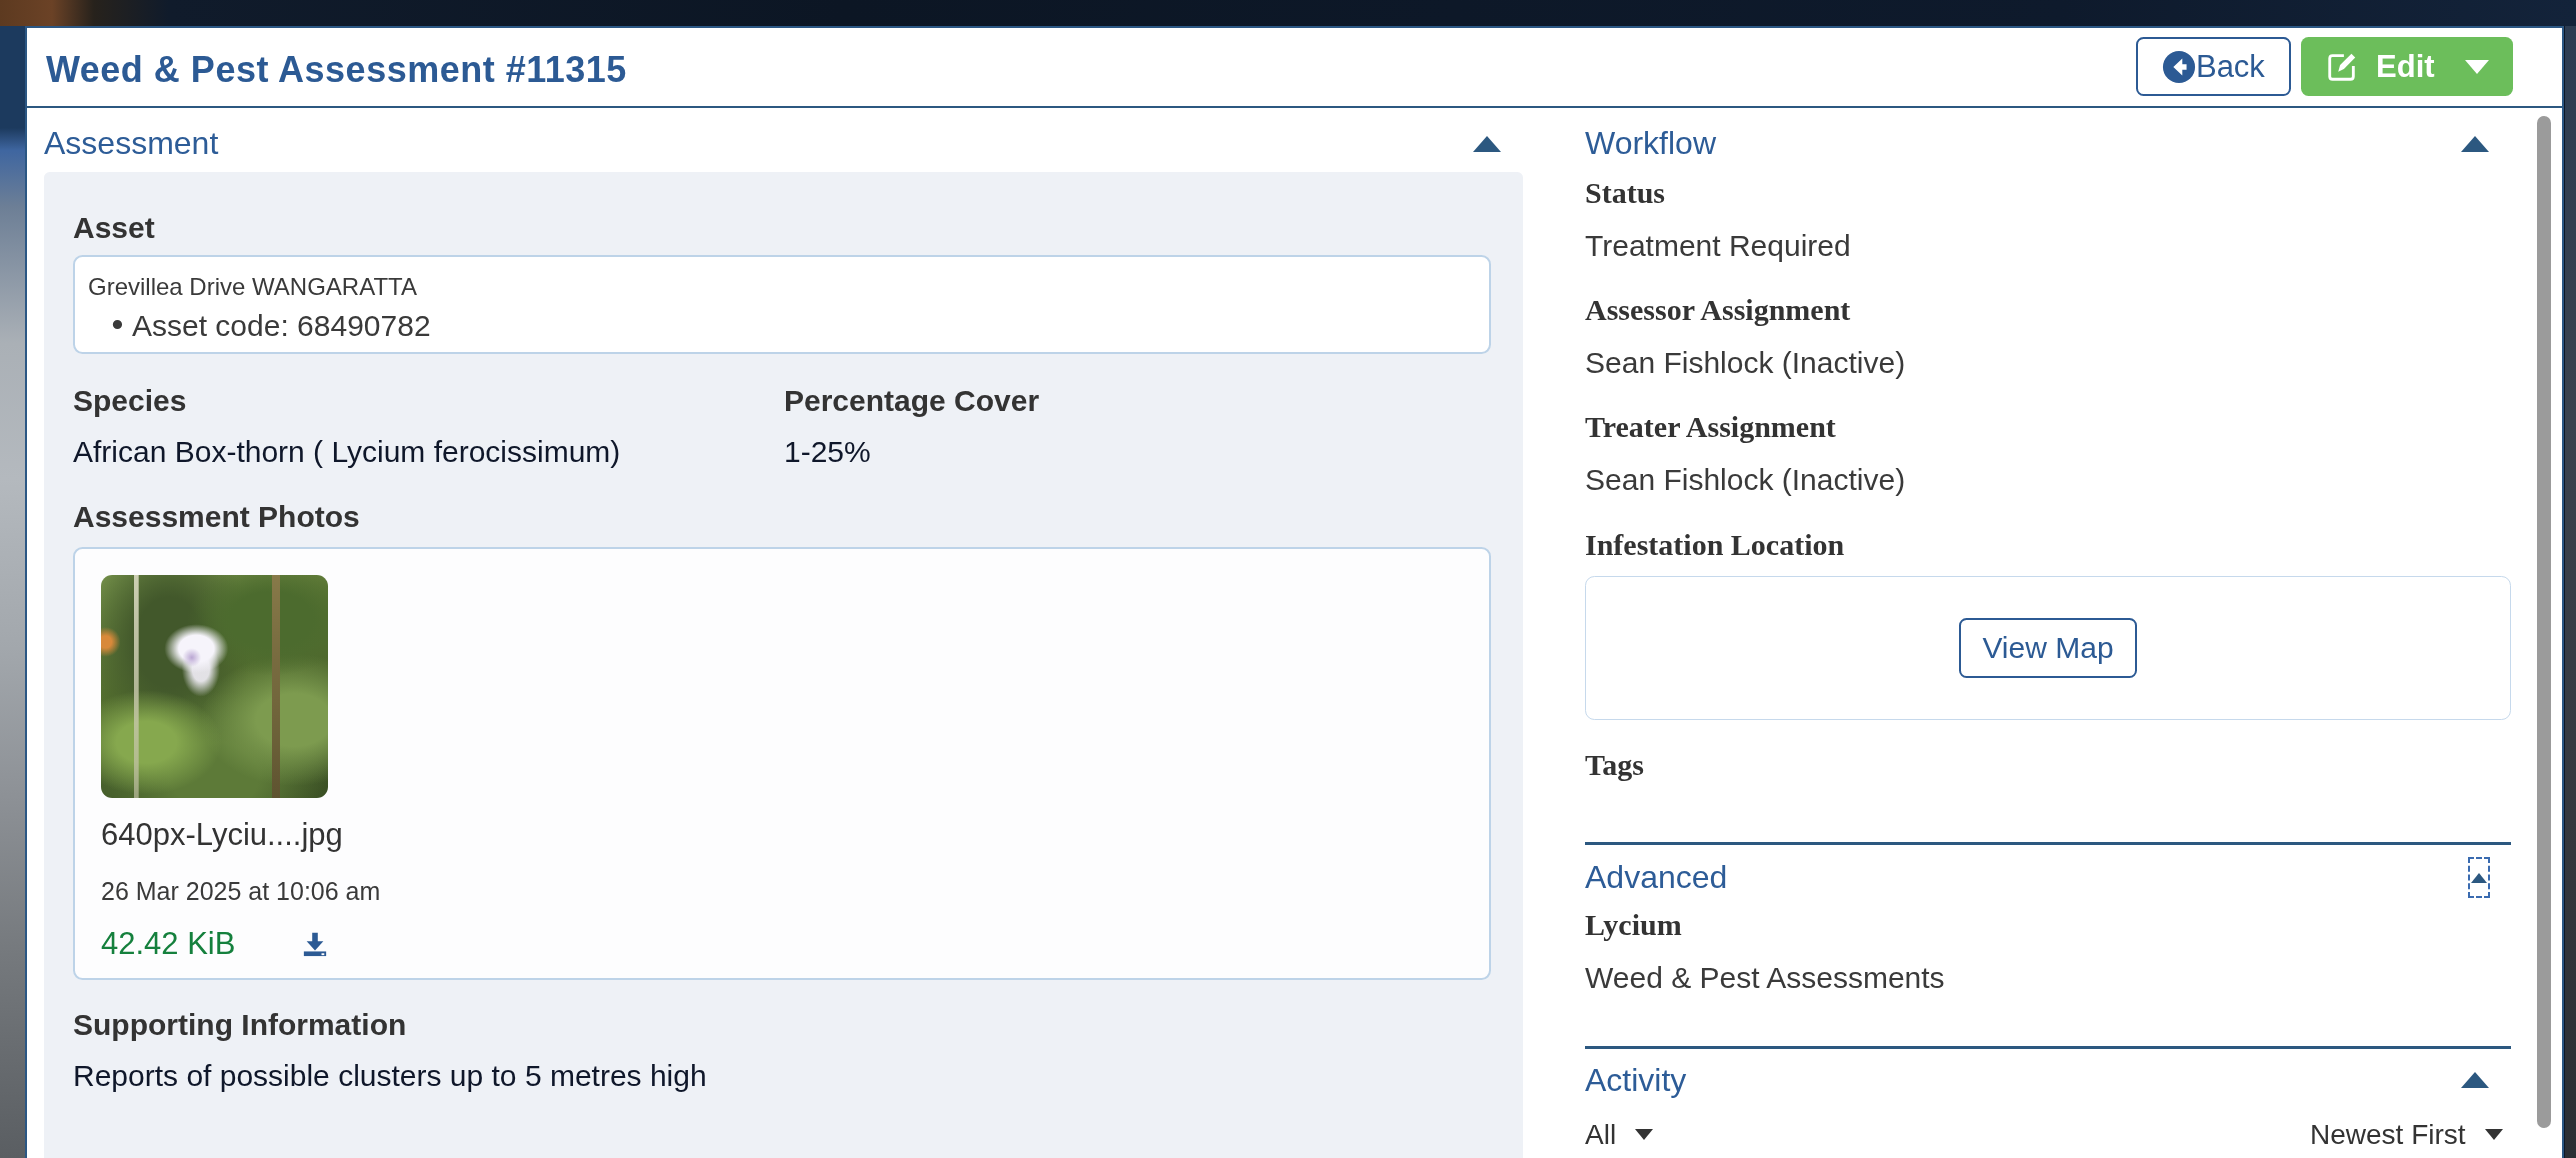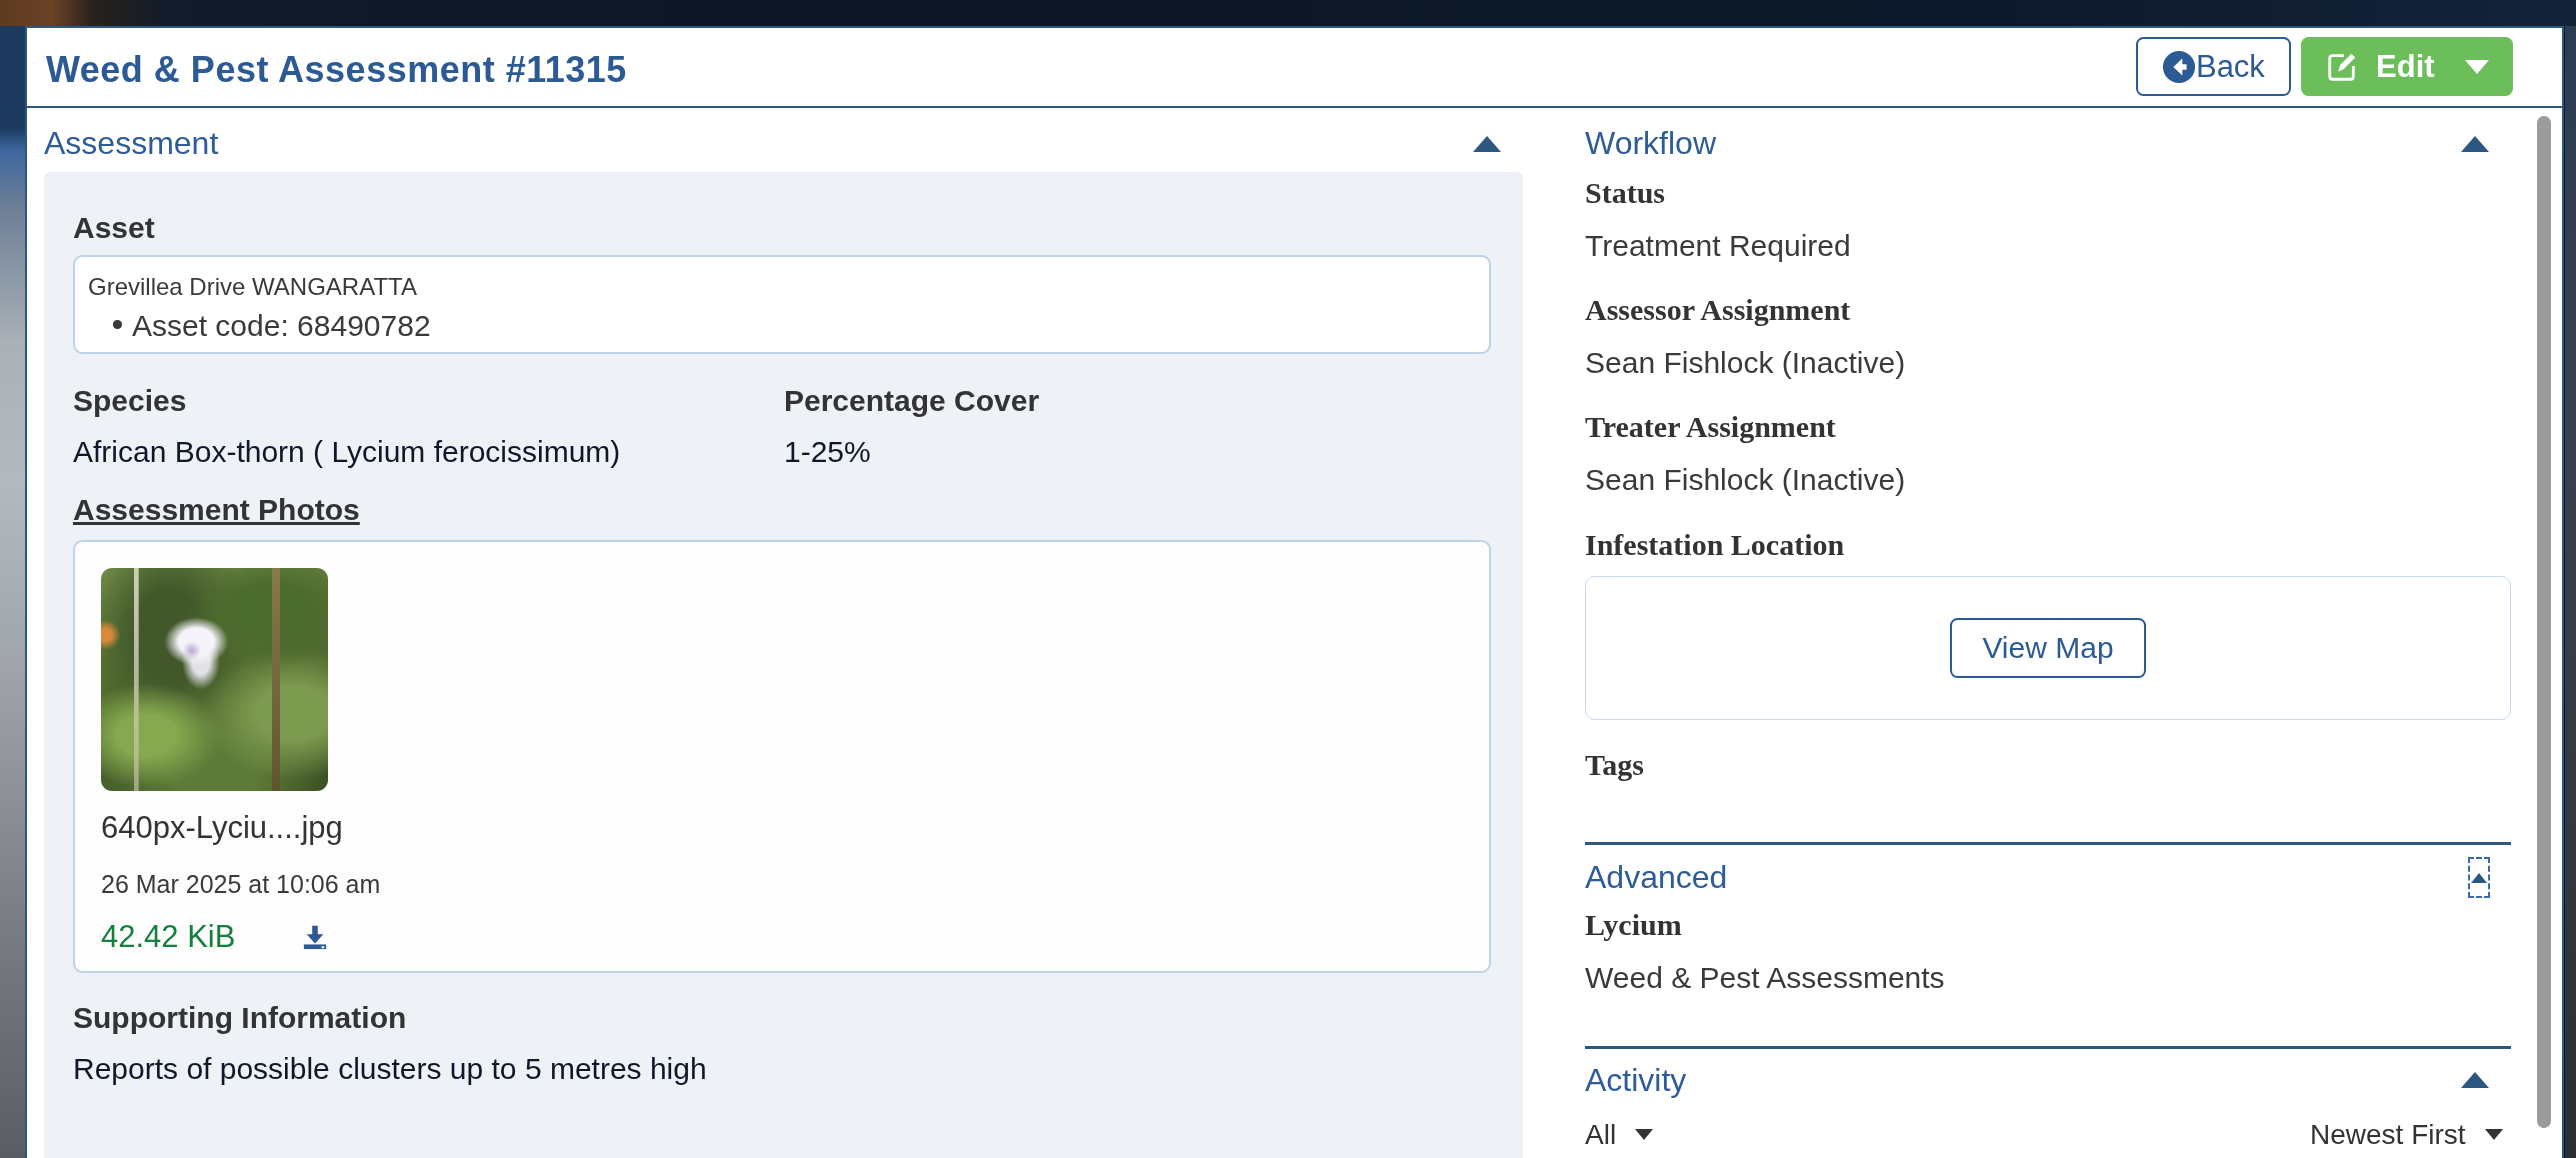--- a/index.html
+++ b/index.html
@@ -78,21 +78,21 @@
   .field-value { font-size:30px; color:#0f172a; }
   .asset-box {
     margin-top:9.4px; background:#fff; border:2.8px solid #bdd3e8; border-radius:9.4px;
     padding:13px 19px 13px 13px; height:99px;
   }
   .asset-line1 { font-size:24px; color:#3a3a3a; line-height:34px; }
   .asset-bullet { position:relative; padding-left:44px; font-size:30px; color:#3a3a3a; line-height:34px; margin-top:5.6px; }
   .asset-bullet::before { content:"•"; position:absolute; left:23.4px; top:-1.9px; font-size:34px; }
   .species-grid { display:grid; grid-template-columns:711px 1fr; margin-top:30px; }
   .species-grid .field-value { margin-top:17px; }
-  .photos-label { margin-top:24px;text-decoration:underline; }
+  .photos-label { margin-top:31px; }
   .photos-box {
     margin-top:13px; background:#fdfdfe; border:2.8px solid #bdd3e8; border-radius:9.4px;
     height:433px; padding:26px;
   }
   .photo-thumb {
     width:227px; height:223px; border-radius:11.2px; cursor:pointer;
     background-image:
       radial-gradient(circle 9.4px at 40% 37%, rgba(176,153,204,.85) 0%, rgba(176,153,204,0) 100%),
       radial-gradient(ellipse 32px 24.4px at 42% 33%, #f6f4fb 55%, rgba(246,244,251,0) 100%),
       radial-gradient(ellipse 19px 28px at 44% 42%, rgba(244,240,250,.9) 45%, rgba(244,240,250,0) 100%),
@@ -120,21 +120,21 @@
   .left-bottom-divider { margin-top:46px; height:2.8px; background:#2c5880; }
   
   .wf-label { font-size:30px; font-weight:bold; color:#333; margin-top:30px;font-family:Liberation Serif, serif; }
   .wf-label.first { margin-top:12.2px; }
   .wf-value { font-size:30px; color:#3a3a3a; margin-top:19px; }
   .map-box {
     margin-top:14px; height:144px; border:1.9px solid #c6d9ec; border-radius:9.4px;
     display:flex; align-items:center; justify-content:center; background:#fff;
   }
   .btn-viewmap {
-    width:196px; height:60px; background:#fff; border:2.8px solid #2c5a94; border-radius:7.5px;
+    width:178px; height:60px; background:#fff; border:2.8px solid #2c5a94; border-radius:7.5px;
     color:#2c5a94; font-size:30px; cursor:pointer;
   }
   .tags-label { margin-top:28px; }
   .divider { margin-top:60px; height:2.8px; background:#2c5880; }
   .divider.small { margin-top:51px; }
   .advanced-row { display:flex; align-items:center; justify-content:space-between; margin-top:12.2px; height:41px; }
   .expand-icon {
     width:22.5px; height:41px; border:2.8px dashed #3a6bb0; margin-right:20.6px;
     display:flex; align-items:center; justify-content:center; cursor:pointer;
   }

